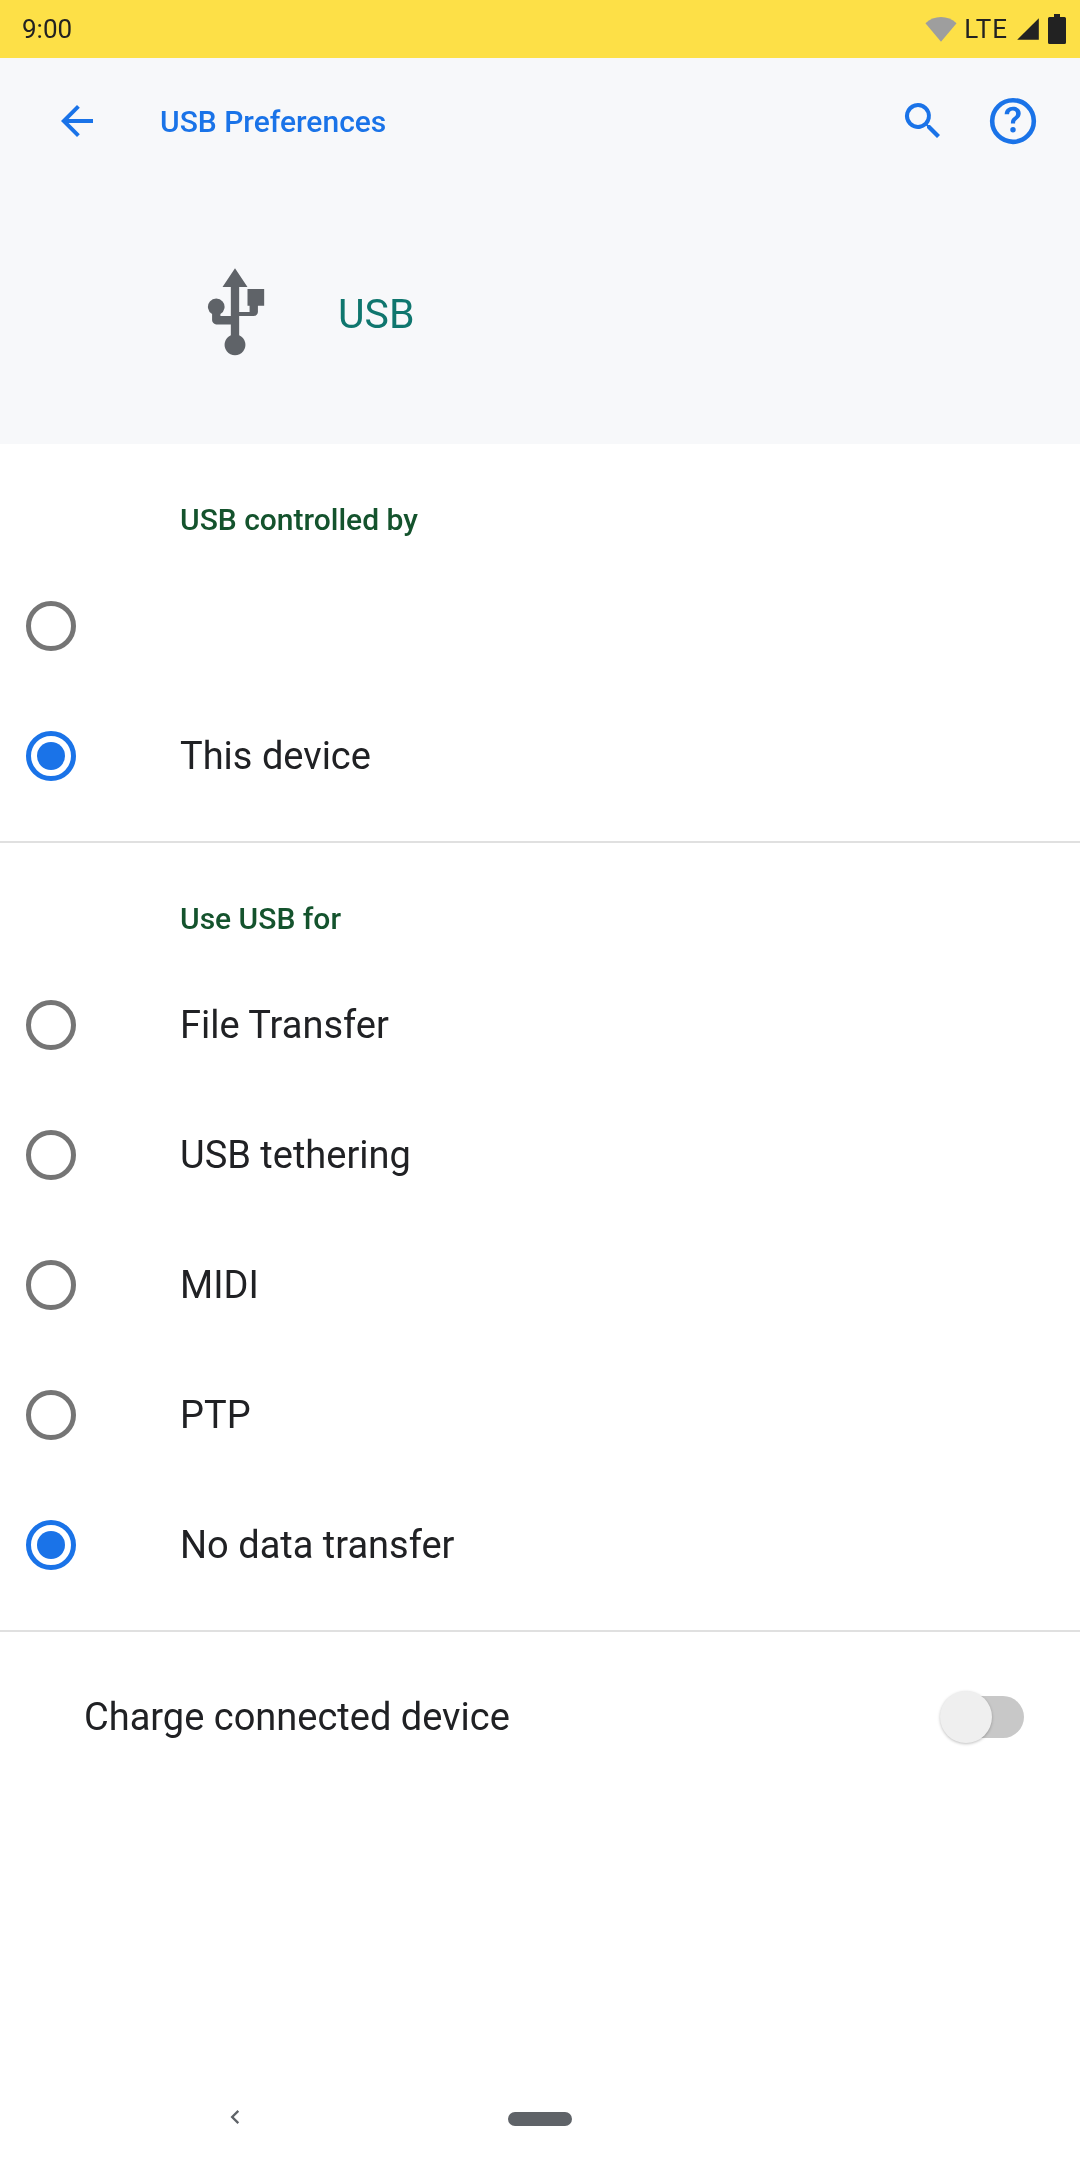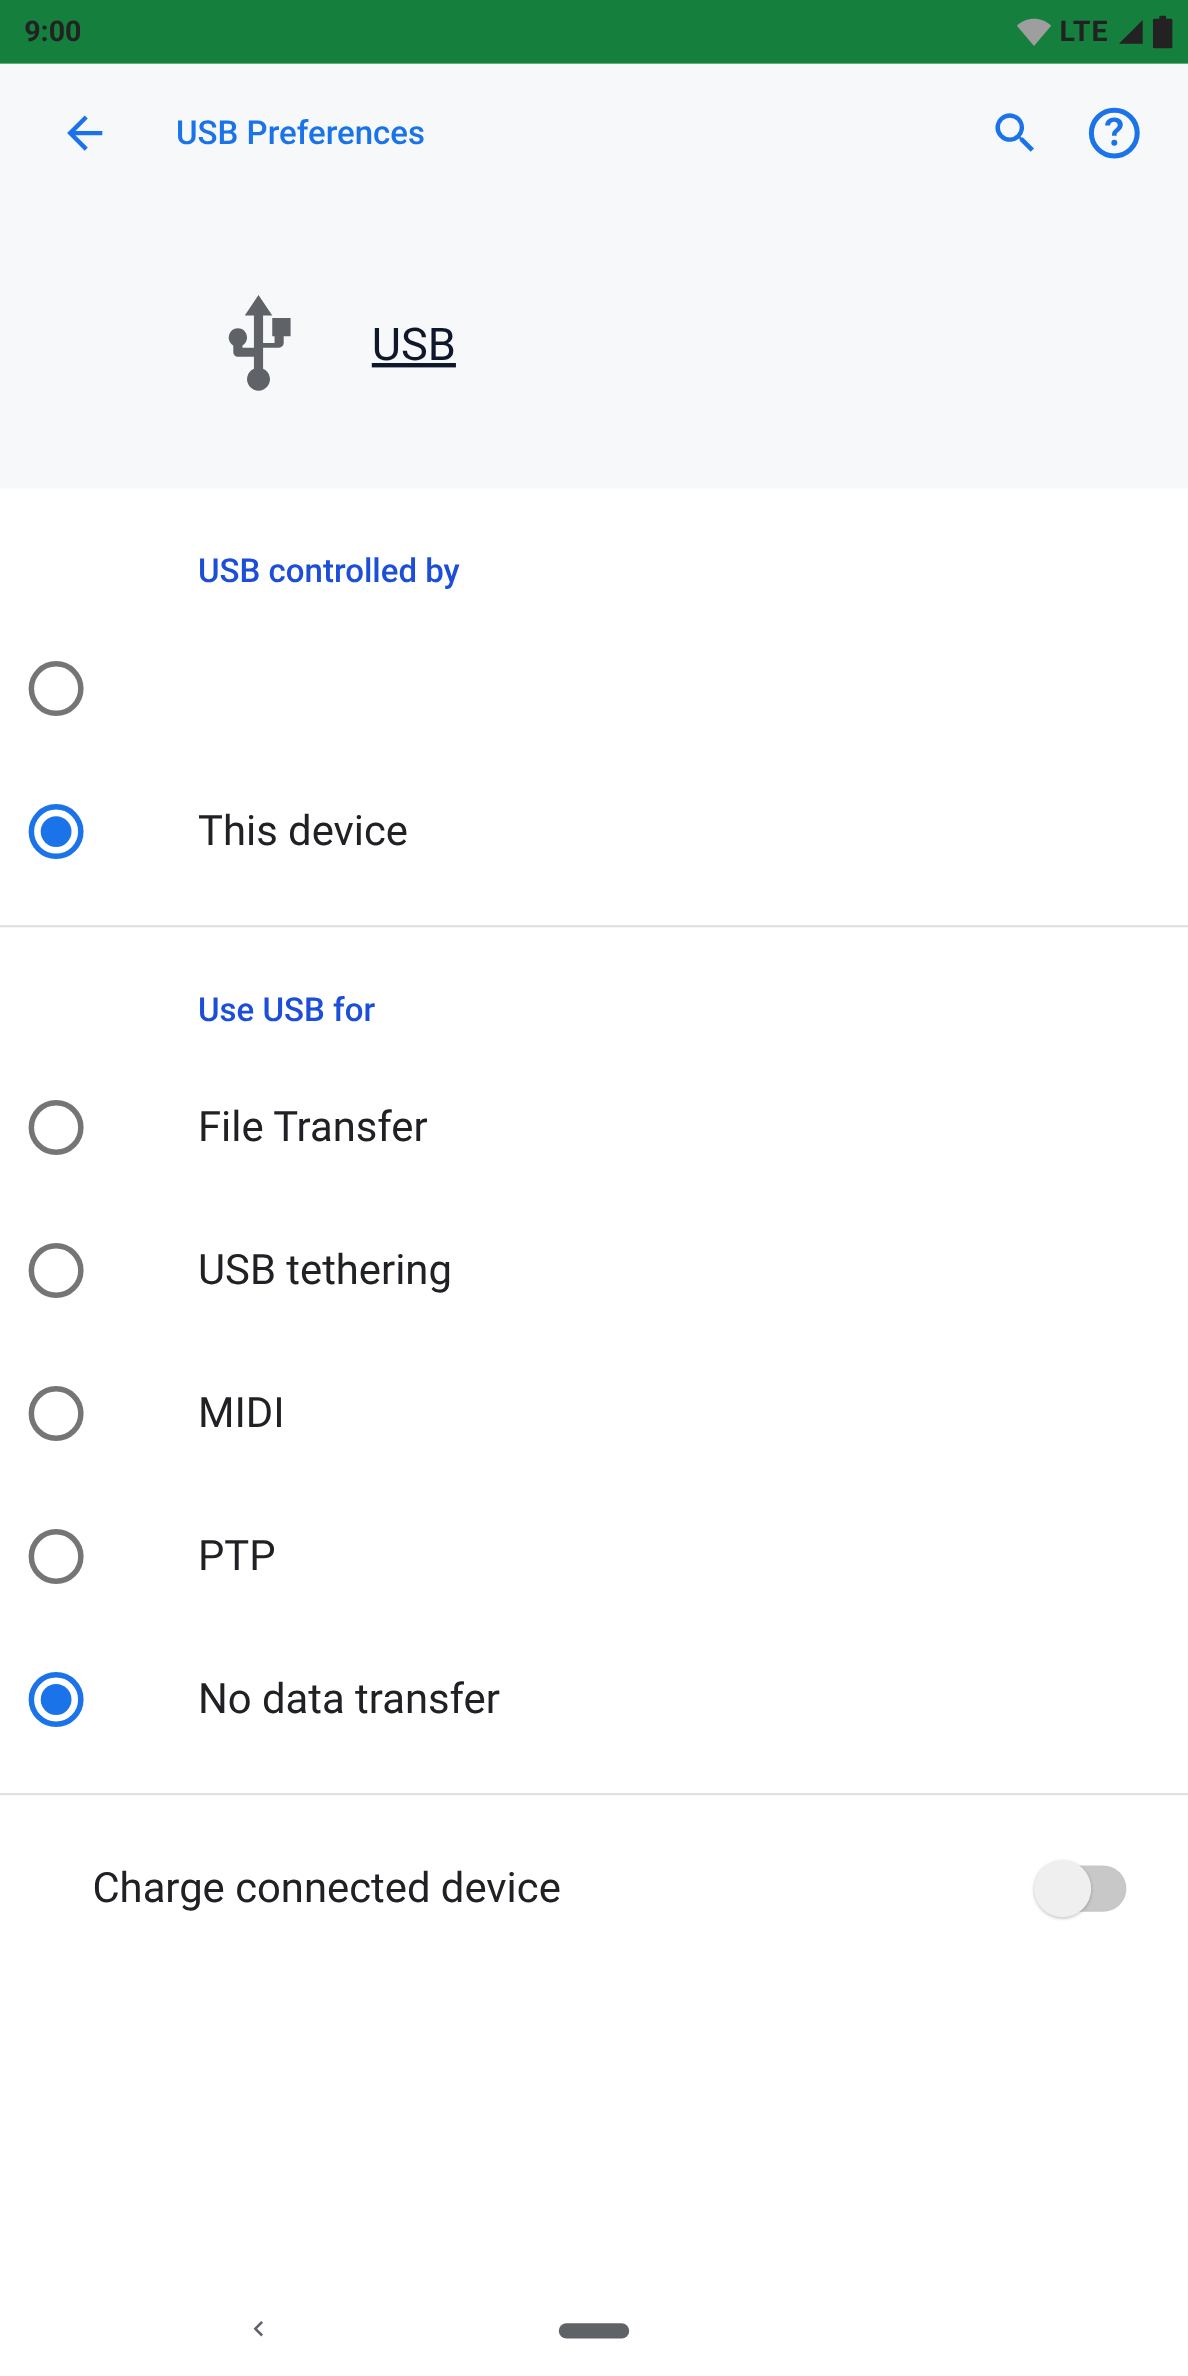--- a/index.html
+++ b/index.html
@@ -5,28 +5,27 @@
   * { box-sizing: border-box; margin: 0; padding: 0; }
   body {
     width: 1080px;
     height: 2160px;
     font-family: Roboto, "Helvetica Neue", Arial, sans-serif;
     background: #ffffff;
     overflow: hidden;
   }
   .status-bar {
     height: 58px;
-    background: #15803d;
+    background: #fde047;
     display: flex;
     align-items: center;
     justify-content: space-between;
     padding: 0 14px 0 22px;
     font-size: 26px;
     color: #222;
-    font-weight: bold;
   }
   .status-right { display: flex; align-items: center; gap: 6px; }
   .status-right svg { display: block; }
   .lte { font-size: 26px; letter-spacing: 1px; }
 
   .top-area {
     background: #f7f8fa;
   }
   .app-bar {
     height: 126px;
@@ -52,29 +51,28 @@
     align-items: center;
     padding-left: 180px;
   }
   .header-row .usb-icon {
     width: 110px; height: 110px;
     color: #5f6368;
     display:flex; align-items:center; justify-content:center;
   }
   .header-label {
     font-size: 41px;
-    color: #0f172a;
+    color: #0f766e;
     margin-left: 48px;
-    text-decoration: underline;
   }
 
   .section-header {
     font-size: 30px;
     font-weight: 500;
-    color: #1d4ed8;
+    color: #14532d;
     padding: 58px 0 24px 180px;
   }
   .row {
     display: flex;
     align-items: center;
     height: 130px;
     padding-left: 26px;
   }
   .radio {
     width: 50px; height: 50px;

